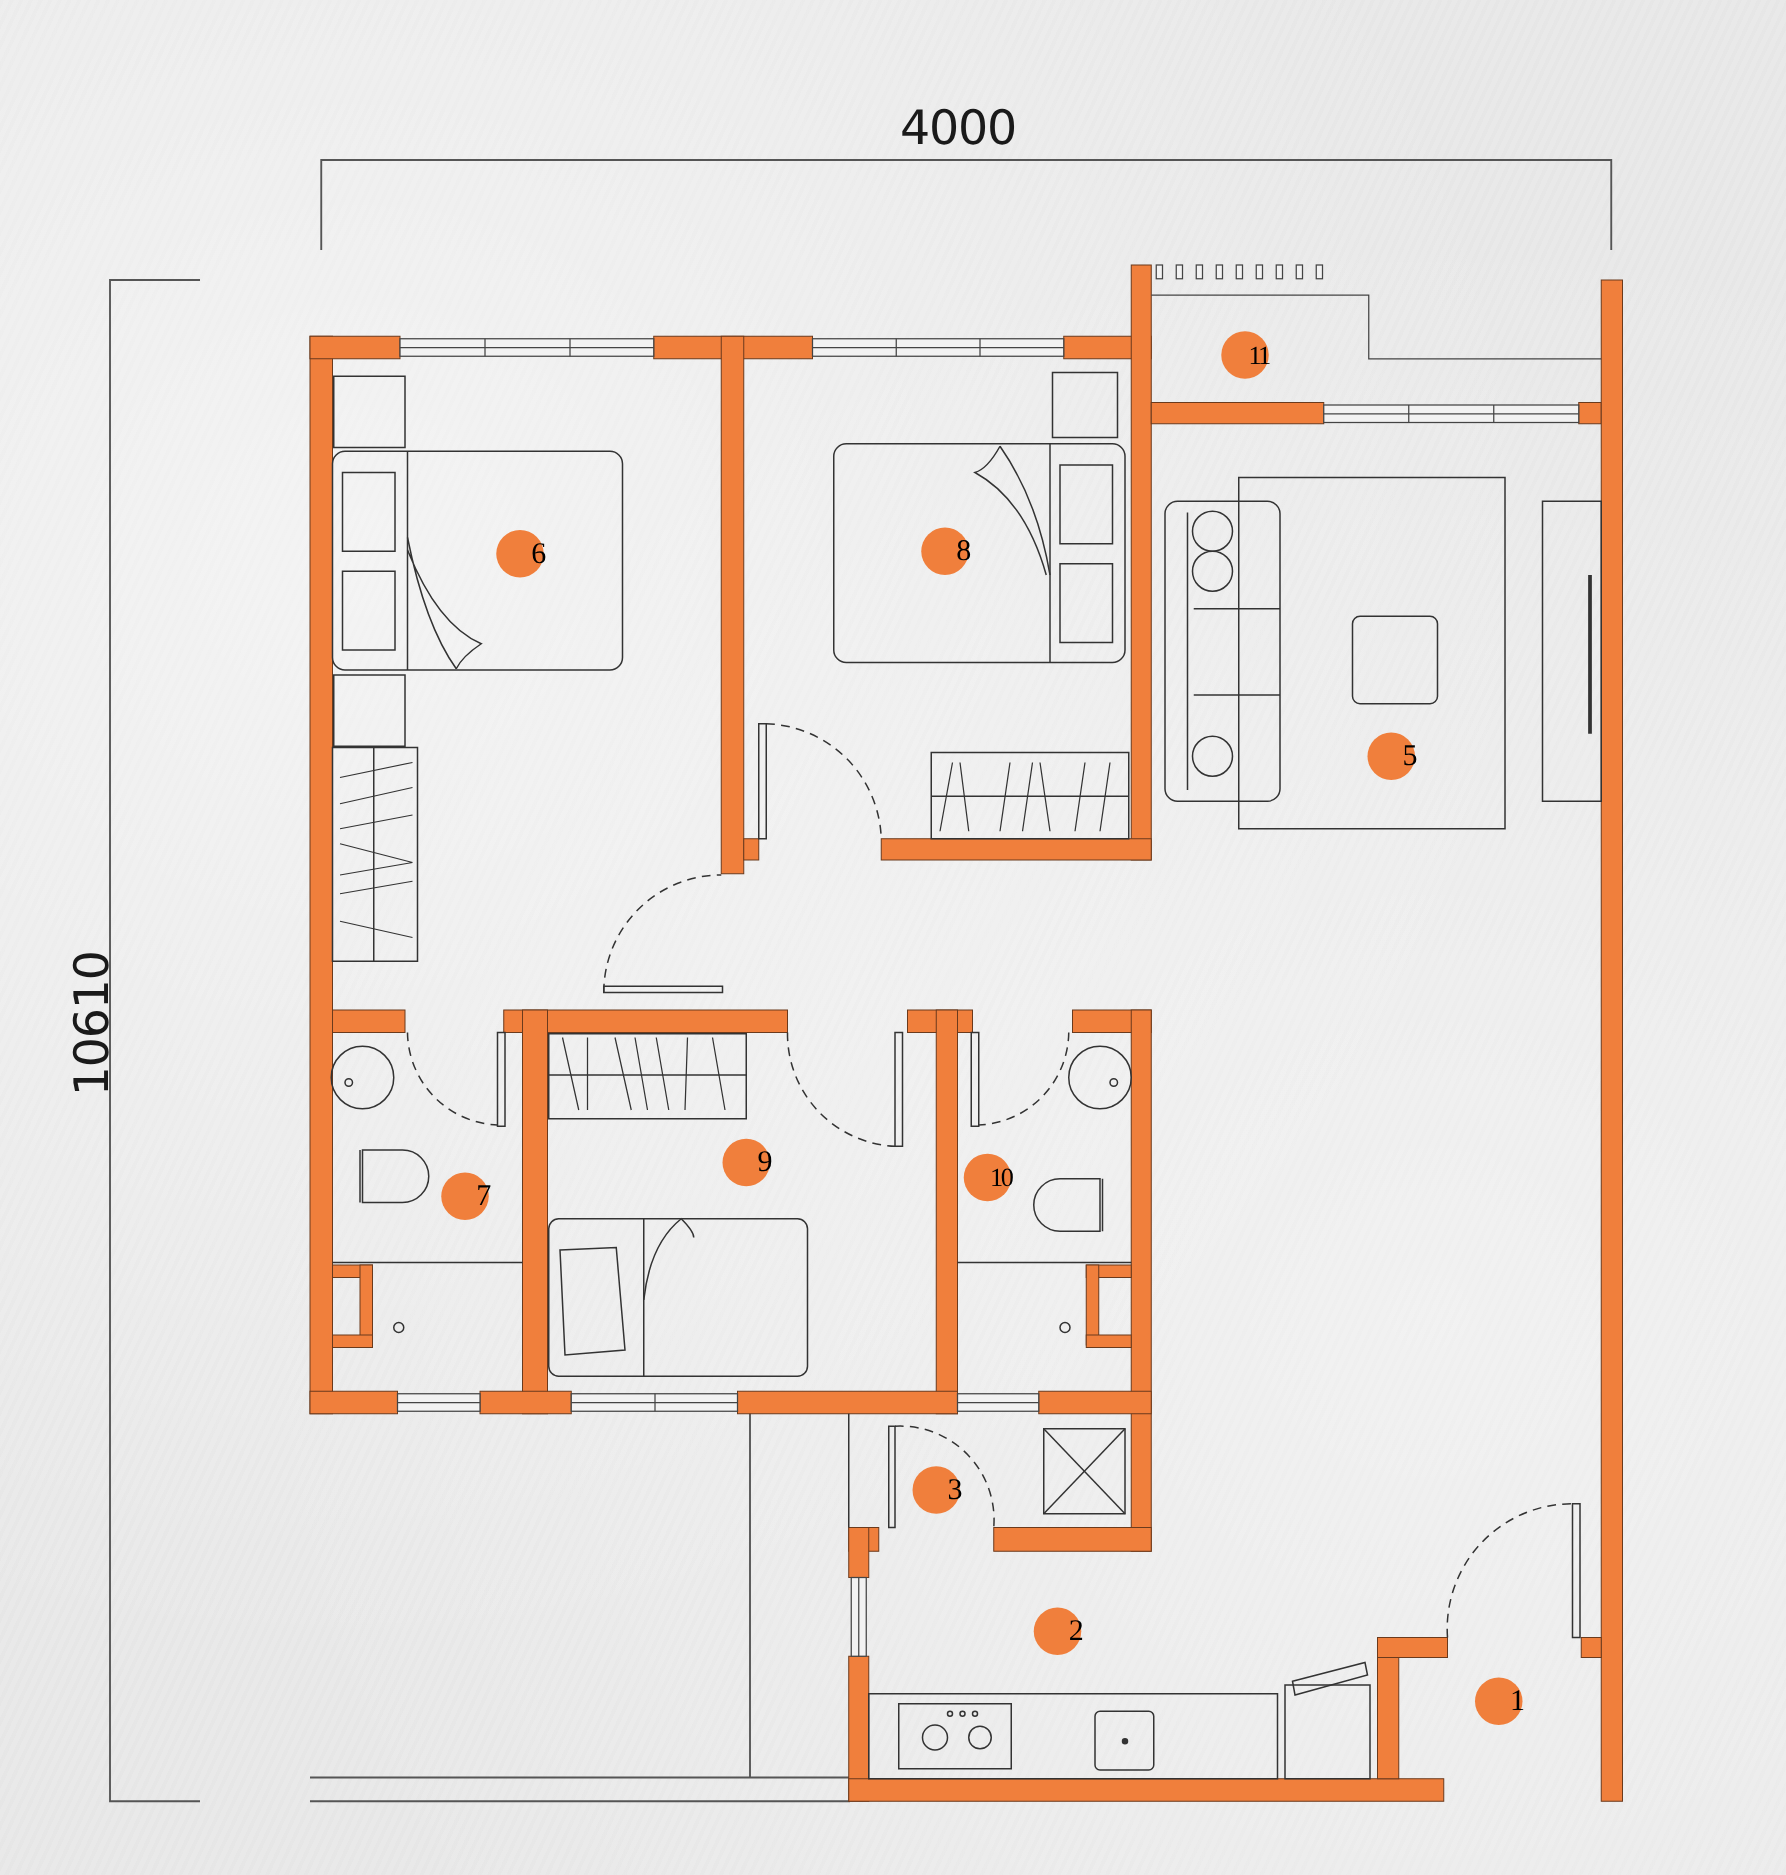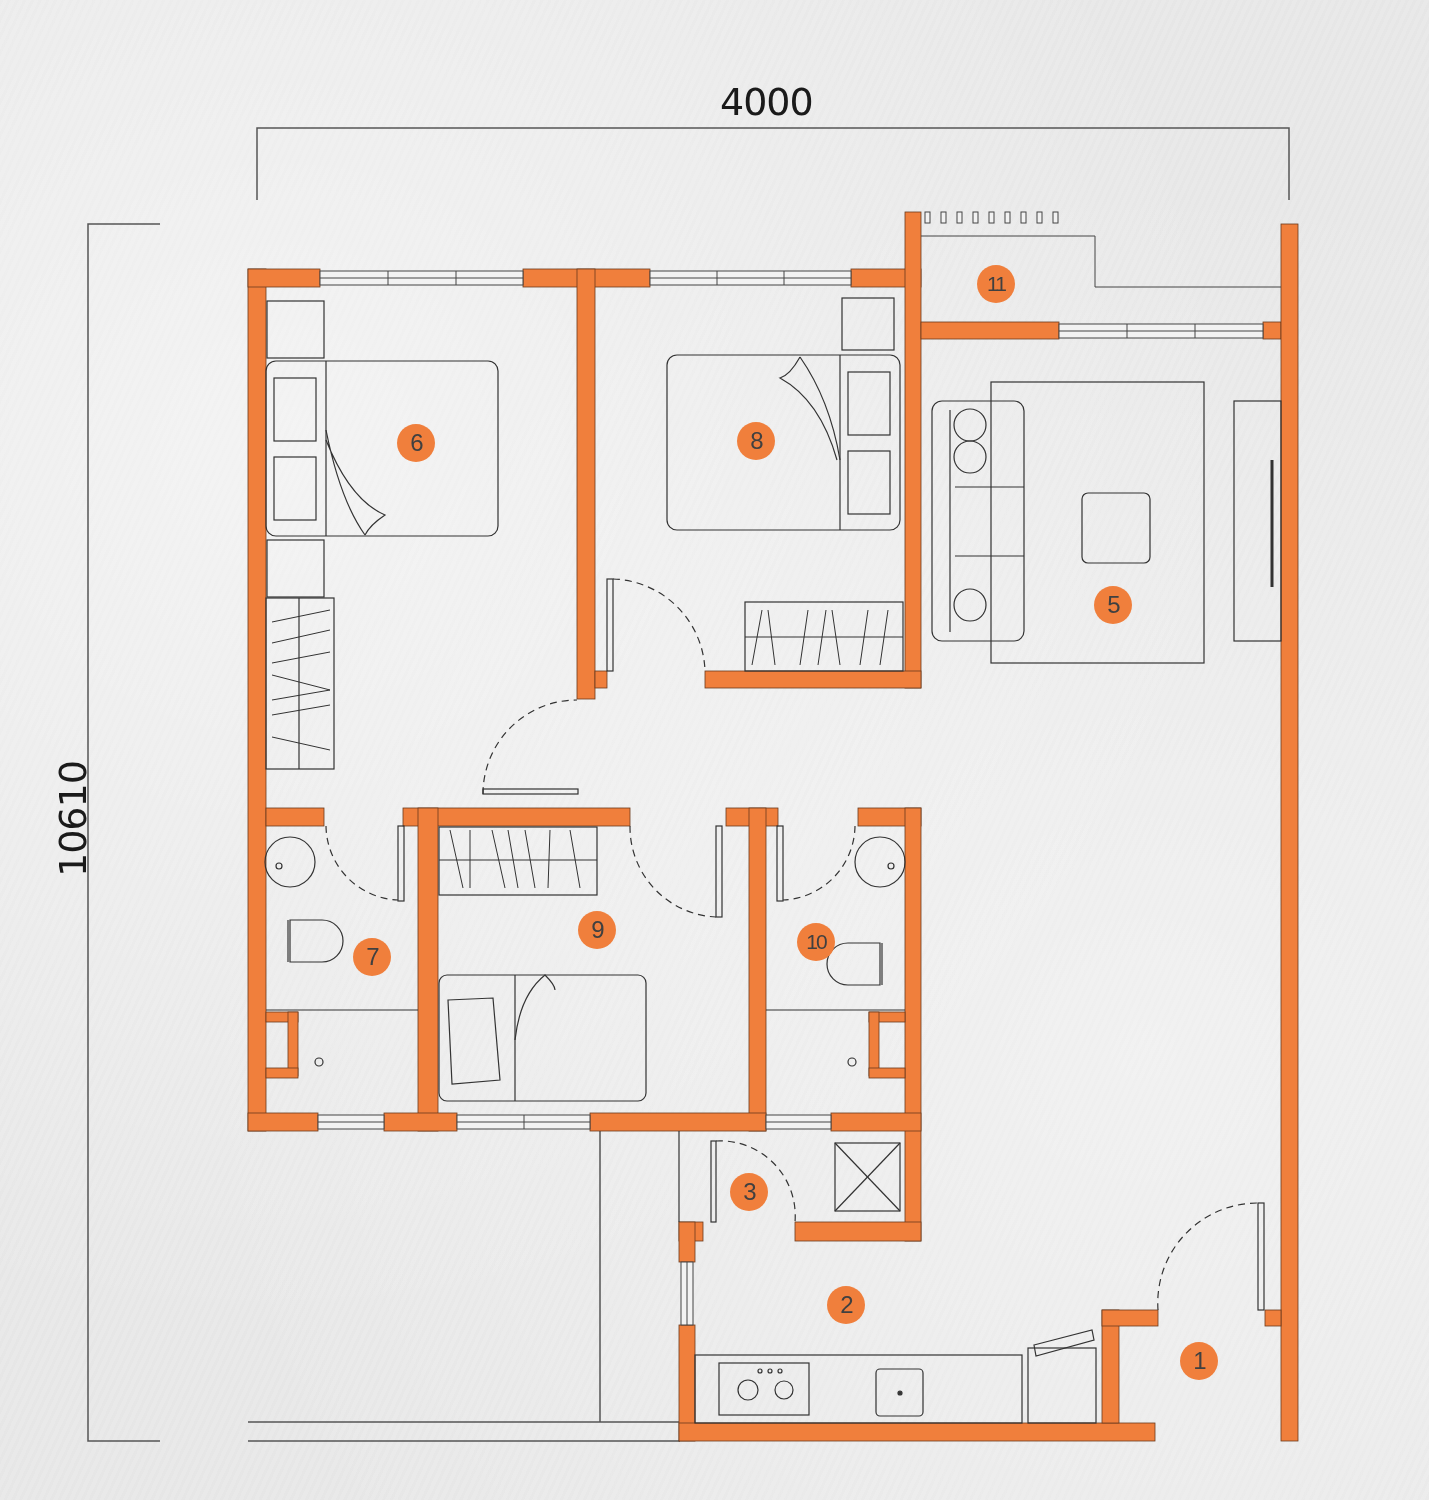--- a/index.html
+++ b/index.html
@@ -8,21 +8,21 @@
     background:
       radial-gradient(ellipse at 20% 30%, rgba(255,255,255,0.5), rgba(255,255,255,0) 60%),
       radial-gradient(ellipse at 80% 70%, rgba(255,255,255,0.4), rgba(255,255,255,0) 60%),
       repeating-linear-gradient(115deg, rgba(0,0,0,0.012) 0 3px, rgba(255,255,255,0.02) 3px 7px),
       #e9e9e9;}
   svg{position:absolute;left:0;top:0;}
   .dim-label{position:absolute;font-family:"DejaVu Sans",sans-serif;color:#1a1a1a;font-size:38px;letter-spacing:-1px;}
   #dim-w{left:720px;top:80px;}
   #dim-h{left:18px;top:800px;transform:rotate(-90deg);transform-origin:center;width:110px;text-align:center;}
   .badge{position:absolute;width:38px;height:38px;margin-left:-19px;margin-top:-19px;border-radius:50%;
-    background:#f07f3c;color:#404040;font-family:Liberation Sans, sans-serif;font-size:24px;line-height:38px;text-align:center;letter-spacing:-2px;}
+    background:#f07f3c;color:#000000;font-family:Liberation Serif, serif;font-size:24px;line-height:38px;text-align:right;letter-spacing:-2px;}
 </style>
 </head>
 <body>
 
 <div class="paper"></div>
 
 <svg width="1429" height="1500" viewBox="0 0 1429 1500">
 
   <g stroke="#555" stroke-width="1.5" fill="none">
     <polyline points="257,200 257,128 1289,128 1289,200"></polyline>
@@ -230,14 +230,14 @@
 <div id="dim-h" class="dim-label">10610</div>
 
 <div class="badge" style="left:1199px;top:1361px">1</div>
 <div class="badge" style="left:846px;top:1305px">2</div>
 <div class="badge" style="left:749px;top:1192px">3</div>
 <div class="badge" style="left:1113px;top:605px">5</div>
 <div class="badge" style="left:416px;top:443px">6</div>
 <div class="badge" style="left:372px;top:957px">7</div>
 <div class="badge" style="left:756px;top:441px">8</div>
 <div class="badge" style="left:597px;top:930px">9</div>
-<div class="badge" style="left:816px;top:942px;font-size:21px">10</div>
+<div class="badge" style="left:790px;top:942px;font-size:21px">10</div>
 <div class="badge" style="left:996px;top:284px;font-size:21px">11</div>
 
 </body></html>

